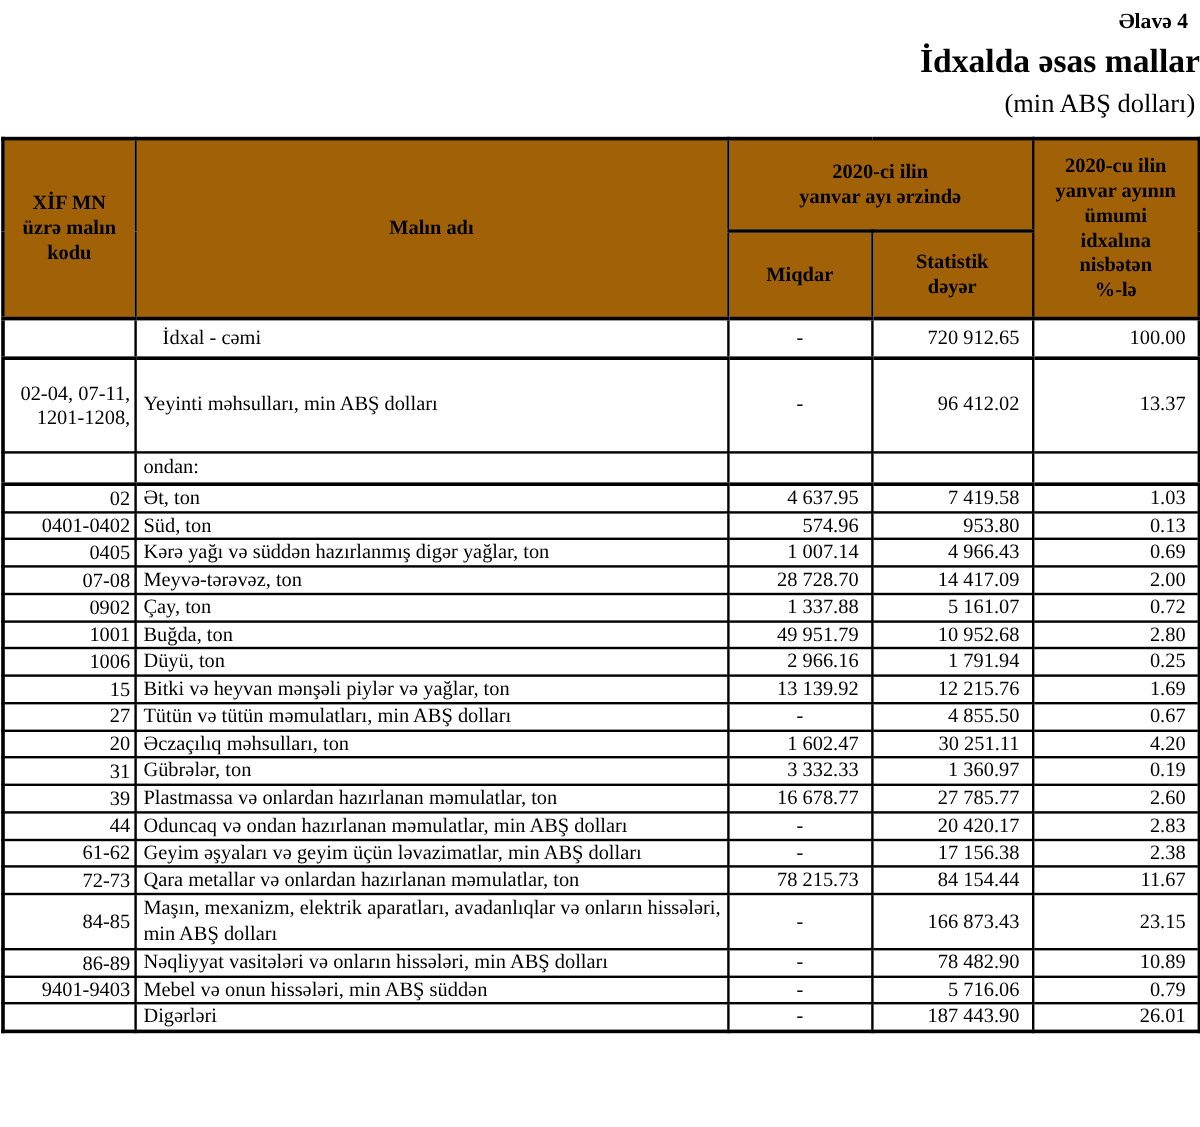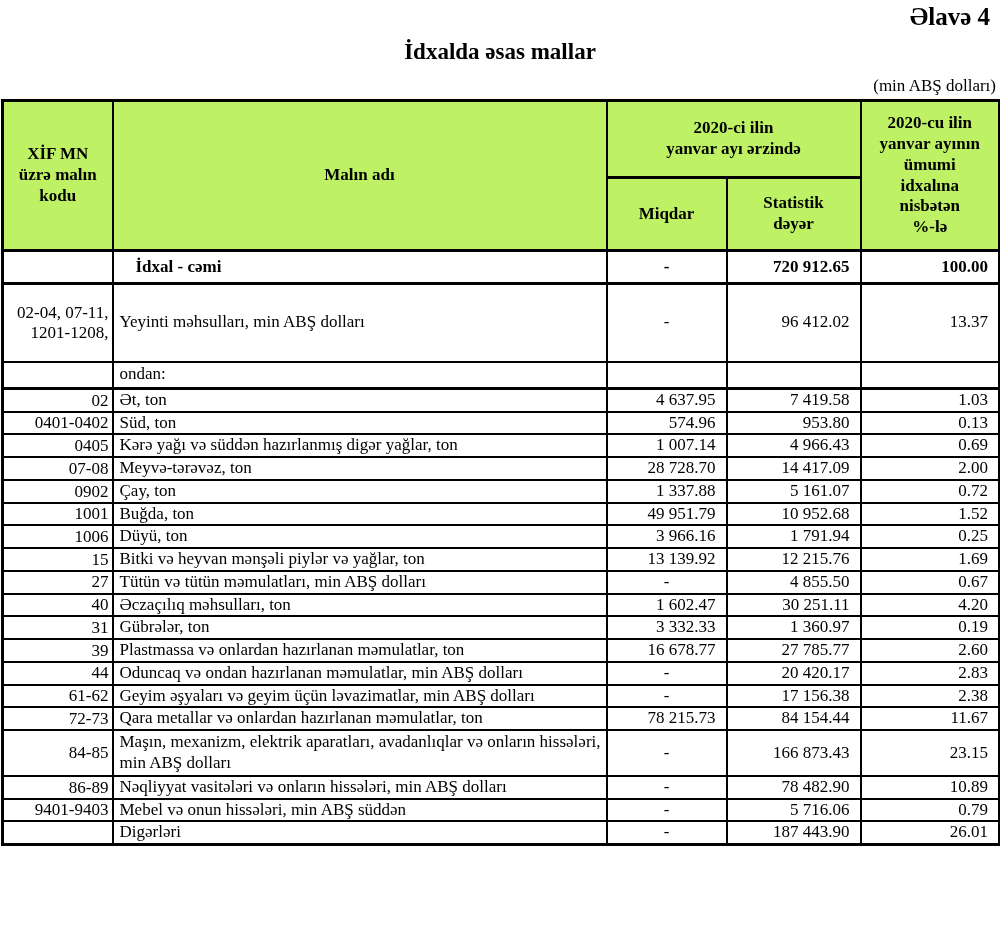--- a/index.html
+++ b/index.html
@@ -5,36 +5,36 @@
   html,body{margin:0;padding:0;background:#ffffff;}
   body{
     width:1000px;height:939px;
     font-family:"Liberation Serif","DejaVu Serif",serif;
     color:#000;
     -webkit-font-smoothing:antialiased;
   }
   .annex{
     text-align:right;
     font-weight:bold;
-    font-size:25px;
+    font-size:18px;
     line-height:26px;
     padding:4px 10px 0 0;
   }
   .doc-title{
-    text-align:center;
+    text-align:right;
     font-weight:bold;
-    font-size:23px;
+    font-size:28px;
     line-height:28px;
     margin-top:8px;
   }
   .unit-note{
     text-align:right;
-    font-size:17px;
+    font-size:22px;
     line-height:20px;
-    margin:10px 4px 3px 0;
+    margin:10px 4px 18px 0;
   }
   table.main{
     width:997px;
     margin-left:1px;
     border-collapse:collapse;
     table-layout:fixed;
     border:3px solid #000;
     font-size:17px;
   }
   col.c-code{width:110px}
@@ -43,39 +43,39 @@
   col.c-value{width:134px}
   col.c-percent{width:139px}
 
   th,td{
     border:2px solid #000;
     vertical-align:middle;
     line-height:1.22;
     overflow:hidden;
   }
   thead th{
-    background:#bef264;
+    background:#a16207;
     font-weight:bold;
     text-align:center;
     padding:2px 4px;
   }
   thead tr.h1{height:77px}
   thead tr.h2{height:73px}
   thead th{border-bottom-width:3px}
   th.pre{white-space:pre-line}
 
   tbody tr{height:16px}
   tbody td{padding:0 3px}
   td.name{padding-left:6px;text-align:left}
   td.code{padding-left:4px;text-align:right;line-height:1.15}
   td.num{text-align:right;padding-right:10px}
   td.num.dash{text-align:center;padding-right:3px}
 
   tr.v-total{height:33px}
-  tr.v-total td{font-weight:bold;border-bottom-width:3px}
+  tr.v-total td{font-weight:normal;border-bottom-width:3px}
   tr.v-total td.name{padding-left:22px}
 
   tr.v-group-tall{height:78px}
   tr.v-ondan{height:27px}
   tr.v-ondan td{border-bottom-width:3px}
   tr.v-ondan td.name{}
 
   tr.v-sub td.name{}
   tr.v-group-2line{height:46px}
 </style>
@@ -170,45 +170,45 @@
         <td class="name">Çay, ton</td>
         <td class="num">1 337.88</td>
         <td class="num">5 161.07</td>
         <td class="num">0.72</td>
       </tr>
       <tr class="v-sub">
         <td class="code">1001</td>
         <td class="name">Buğda, ton</td>
         <td class="num">49 951.79</td>
         <td class="num">10 952.68</td>
-        <td class="num">1.52</td>
+        <td class="num">2.80</td>
       </tr>
       <tr class="v-sub">
         <td class="code">1006</td>
         <td class="name">Düyü, ton</td>
-        <td class="num">3 966.16</td>
+        <td class="num">2 966.16</td>
         <td class="num">1 791.94</td>
         <td class="num">0.25</td>
       </tr>
       <tr class="v-sub">
         <td class="code">15</td>
         <td class="name">Bitki və heyvan mənşəli piylər və yağlar, ton</td>
         <td class="num">13 139.92</td>
         <td class="num">12 215.76</td>
         <td class="num">1.69</td>
       </tr>
       <tr class="v-group">
         <td class="code">27</td>
         <td class="name">Tütün və tütün məmulatları, min ABŞ dolları</td>
         <td class="num dash">-</td>
         <td class="num">4 855.50</td>
         <td class="num">0.67</td>
       </tr>
       <tr class="v-group">
-        <td class="code">40</td>
+        <td class="code">20</td>
         <td class="name">Əczaçılıq məhsulları, ton</td>
         <td class="num">1 602.47</td>
         <td class="num">30 251.11</td>
         <td class="num">4.20</td>
       </tr>
       <tr class="v-group">
         <td class="code">31</td>
         <td class="name">Gübrələr, ton</td>
         <td class="num">3 332.33</td>
         <td class="num">1 360.97</td>

